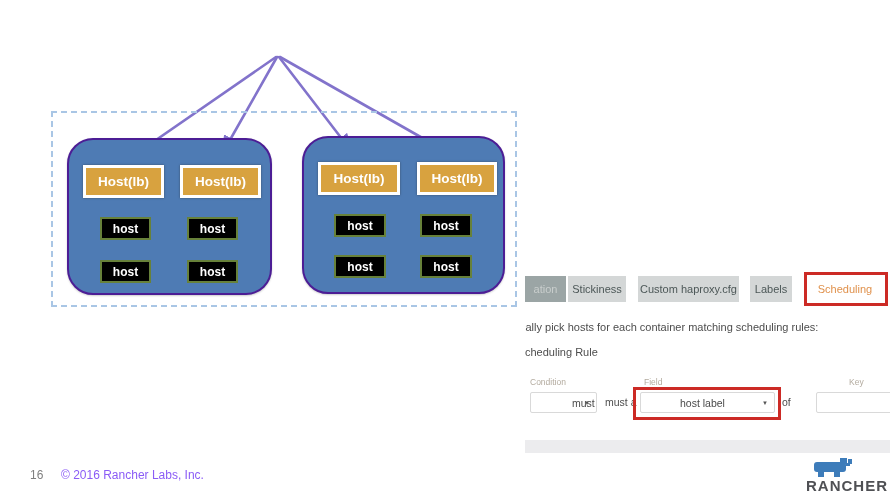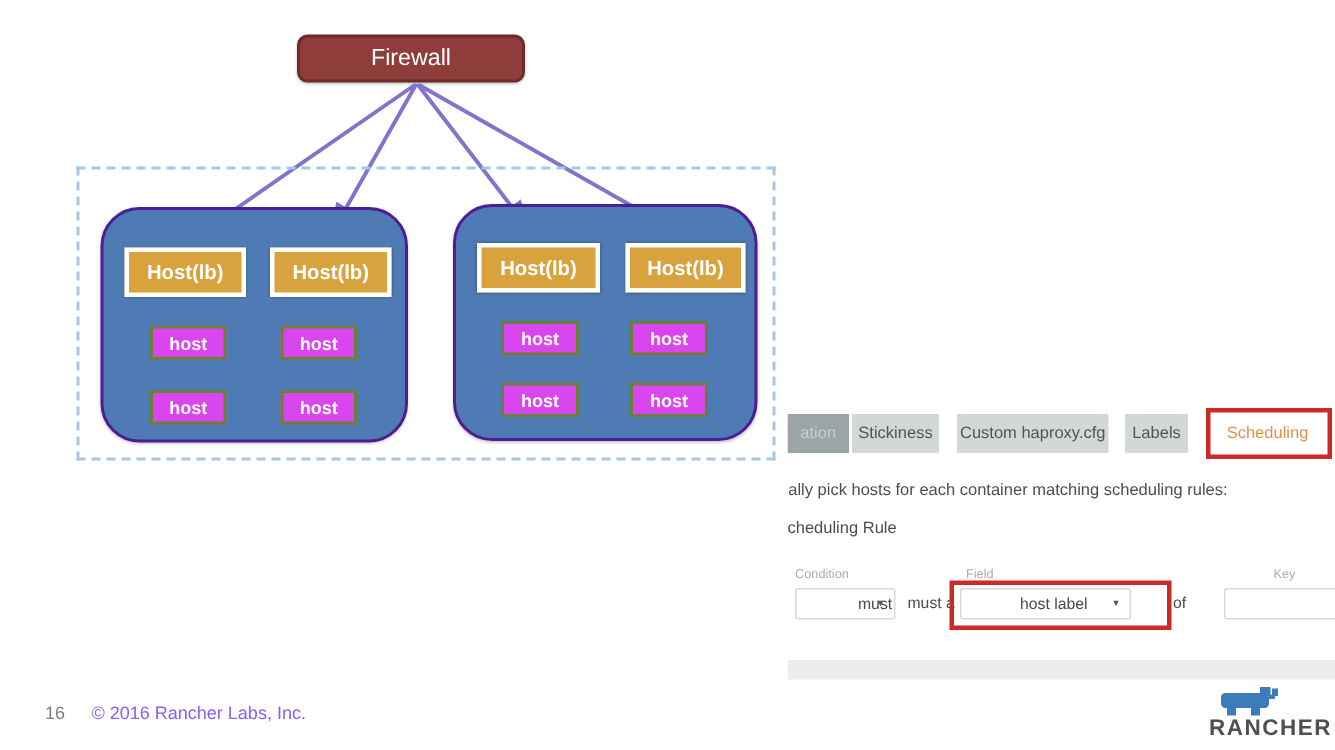--- a/index.html
+++ b/index.html
@@ -13,21 +13,21 @@
     color:#ffffff;font-size:15.5px;box-sizing:border-box;box-shadow:0 1px 2px rgba(0,0,0,.25);}
   .dashed-zone{position:absolute;left:51px;top:111px;width:466px;height:196px;
     border:2px dashed #a9c6e5;box-sizing:border-box;}
   .cluster{position:absolute;background:#4e7bb4;border:2px solid #4c1d95;border-radius:26px;
     box-sizing:border-box;box-shadow:0 1px 2px rgba(0,0,0,.2);}
   #cluster-1{left:67px;top:138px;width:205px;height:157px;}
   #cluster-2{left:302px;top:136px;width:203px;height:158px;}
   .lb{position:absolute;background:#d8a23f;border:3px solid #ffffff;box-sizing:border-box;
     display:flex;align-items:center;justify-content:center;color:#ffffff;
     font-weight:bold;font-size:13.5px;box-shadow:0 0 2px rgba(40,40,40,.55);}
-  .hostbox{position:absolute;background:#d946ef;border:2px solid #67813a;box-sizing:border-box;
+  .hostbox{position:absolute;background:#000000;border:2px solid #67813a;box-sizing:border-box;
     display:flex;align-items:center;justify-content:center;color:#ffffff;
     font-weight:bold;font-size:12px;}
   #arrow-layer{position:absolute;left:0;top:0;width:890px;height:500px;pointer-events:none;}
 
   
   #shot{position:absolute;left:525px;top:270px;width:365px;height:190px;overflow:hidden;}
   .tab{position:absolute;top:6px;height:26px;display:flex;align-items:center;justify-content:center;
     background:#d4d7d7;color:#4c5757;font-size:11px;box-sizing:border-box;cursor:default;}
   .tab.dim{background:#9ba5a5;color:#c9cecd;}
   .tab.active{background:#ffffff;color:#e0914c;}
@@ -46,21 +46,20 @@
   .copyright{position:absolute;left:61px;top:468px;font-size:12px;color:#8b5cf6;}
   .brand{position:absolute;left:796px;top:477px;font-size:15px;font-weight:bold;
     color:#4f5054;letter-spacing:1px;margin-left:10px;}
   .bull{position:absolute;left:813px;top:457px;}
 </style>
 </head>
 <body>
 
 <div id="slide">
 
-  <div class="firewall">Firewall</div>
 
   <svg id="arrow-layer" viewBox="0 0 890 500" xmlns="http://www.w3.org/2000/svg">
     <defs>
       <marker id="arw" markerWidth="9" markerHeight="7" refX="7" refY="3" orient="auto">
         <path d="M0,0 L8,3 L0,6 Z" fill="#8273cb"></path>
       </marker>
     </defs>
     <g stroke="#8273cb" stroke-width="2.6" stroke-linecap="round" fill="none">
       <line x1="276" y1="57" x2="130" y2="158" marker-end="url(#arw)"></line>
       <line x1="277" y1="57" x2="222" y2="154" marker-end="url(#arw)"></line>
@@ -110,21 +109,21 @@
 
     <div class="sel" style="left:5px;top:122px;width:67px;">
       <span style="padding-left:13px;">must</span>
       <span class="caret">▼</span>
     </div>
 
     <div class="shot-text" style="left:80px;top:126px;font-size:10.5px;">must a</div>
 
     <div class="anno" style="left:108px;top:117px;width:148px;height:33px;"></div>
 
-    <div class="sel" style="left:115px;top:122px;width:114px;">
+    <div class="sel" style="left:115px;top:122px;width:135px;">
       <span style="padding-left:11px;">host label</span>
       <span class="caret">▼</span>
     </div>
 
     <div class="shot-text" style="left:257px;top:126px;font-size:10.5px;">of</div>
 
     <input class="txt-input" style="left: 291px; top: 122px; width: 80px;" value="">
 
     <div class="divider-bar"></div>
   </div>

